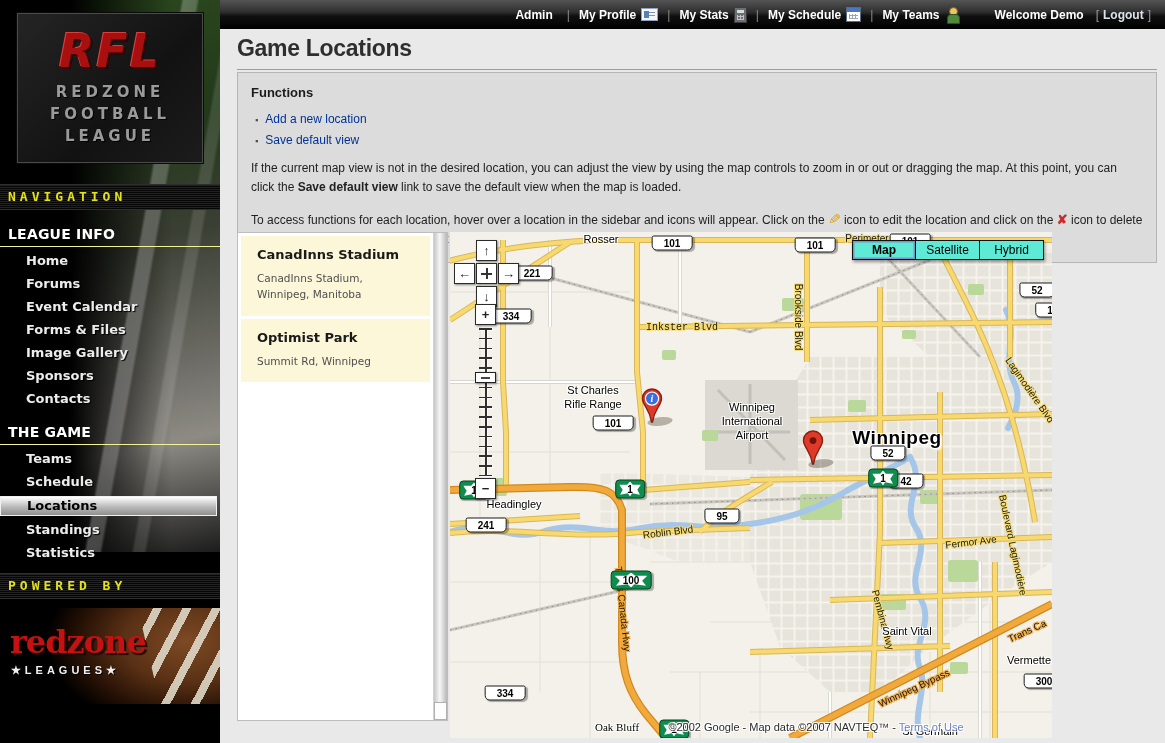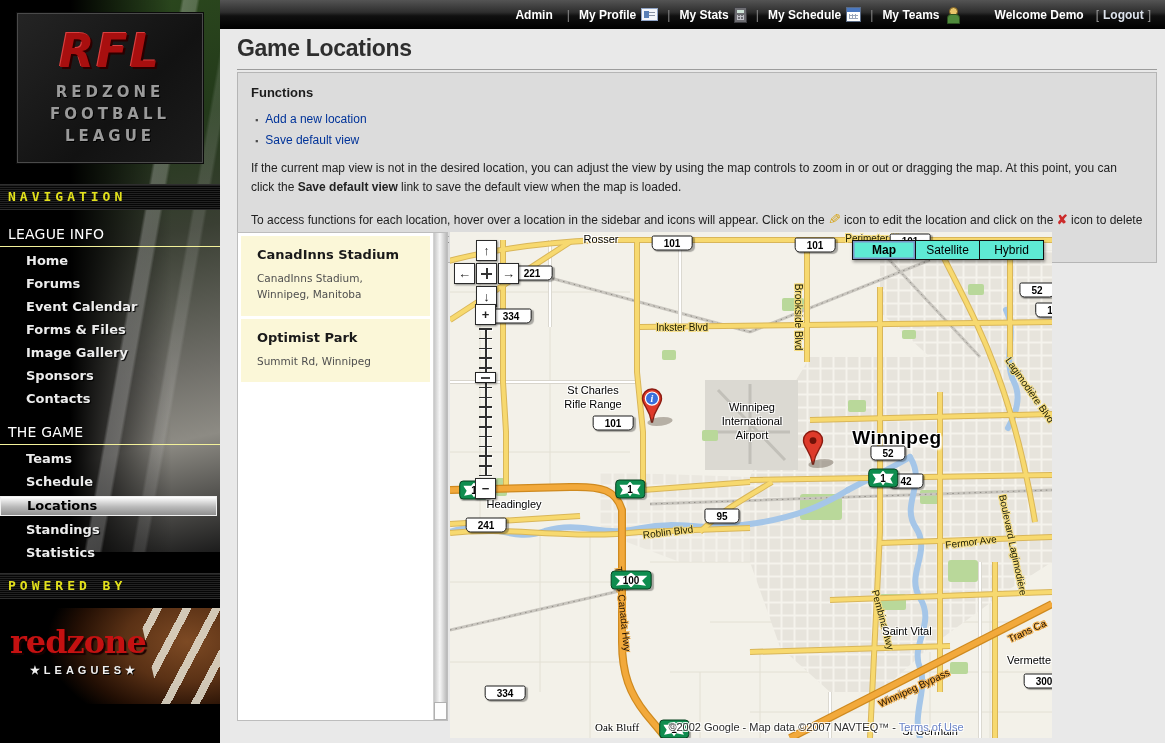--- a/index.html
+++ b/index.html
@@ -26,36 +26,36 @@
     text-shadow: 2px 2px 0 #2a0000, -1px -1px 0 #d84040; margin-bottom: 8px; }
   .logo-line { font-family: "DejaVu Sans", sans-serif; font-weight: bold; font-size: 15px;
     color: #9a9a9a; letter-spacing: 4px; line-height: 1.45; text-shadow: 1px 1px 0 #000; }
   .led-banner { position: relative; z-index: 2; margin-top: 21px; padding: 4px 8px 5px;
     background: repeating-linear-gradient(0deg, #060606 0 1px, #222 1px 2px);
     border-top: 1px solid #2e2e2e; border-bottom: 1px solid #2e2e2e;
     color: #e3e11c; font-family: "DejaVu Sans Mono", monospace; font-weight: bold;
     font-size: 13px; letter-spacing: 4px; }
   .side-menu { position: relative; z-index: 2; }
   .side-sec-title { margin-top: 14px; padding: 2px 8px 4px; color: #fff;
-    font-family: "DejaVu Sans", sans-serif; font-weight: normal; font-size: 14px;
+    font-family: "DejaVu Sans", sans-serif; font-weight: bold; font-size: 14px;
     border-bottom: 1px solid #f3f19a; letter-spacing: .2px; }
   .side-item { display: block; margin-top: 5px; padding: 1px 8px 2px 26px; color: #ececec;
     font-family: "DejaVu Sans", sans-serif; font-weight: bold; font-size: 13px;
     text-shadow: 1px 1px 1px #000; cursor: pointer; }
   .side-item.selected { background: linear-gradient(180deg, #ffffff, #b9b9b9 55%, #8f8f8f);
     border: 1px solid #f0f0f0; margin-right: 3px; color: #000; text-shadow: none; }
   .rz-block { position: relative; z-index: 2; margin-top: 9px; height: 96px;
     background: radial-gradient(140px 90px at 85% 35%, #7d4a24 0%, #5a3115 45%, #230f04 80%, #000 100%); overflow: hidden; }
   .rz-laces { position: absolute; right: -6px; top: -12px; width: 140px; height: 120px;
     background: repeating-linear-gradient(118deg, transparent 0 13px, #e7e2d2 13px 21px, transparent 21px 26px);
     opacity: .85; clip-path: polygon(35% 0, 100% 0, 100% 100%, 55% 100%); }
   .rz-name { position: absolute; left: 10px; top: 18px; font-family: "DejaVu Serif", serif;
     font-weight: bold; font-size: 32px; line-height: 1; color: #c41111; letter-spacing: -1px;
     text-shadow: 2px 2px 1px #1a0000; }
-  .rz-sub { position: absolute; left: 30px; top: 56px; color: #f0f0f0; font-weight: bold;
+  .rz-sub { position: absolute; left: 11px; top: 56px; color: #f0f0f0; font-weight: bold;
     font-size: 11px; letter-spacing: 4px; text-shadow: 1px 1px 0 #000; }
 
   
   .topbar { position: absolute; left: 220px; top: 0; width: 945px; height: 29px;
     background: linear-gradient(180deg, #545454 0%, #2e2e2e 42%, #101010 55%, #000 100%);
     display: flex; align-items: center; padding: 0 14px; color: #fff;
     font-weight: bold; font-size: 12px; }
   .tb-nav { margin-left: auto; display: flex; align-items: center; }
   .tb-item { display: flex; align-items: center; gap: 5px; color: #fff; margin: 0 9px; cursor: pointer; }
   .tb-sep { color: #8a8a8a; font-weight: normal; }
@@ -388,21 +388,21 @@
       </g>
       <g stroke="#f2a93b" stroke-width="5.5" fill="none" stroke-linejoin="round">
         <path d="M0 258 L 120 255 C 152 254 166 258 172 278 L 172 410 C 172 442 180 462 196 482 L 216 506"></path>
         <path d="M340 506 L 602 372"></path>
       </g>
     </svg>
 
     <div class="map-layer">
         <div class="mlb place" style="left: 151px; top: 7px;">Rosser</div>
         <div class="mlb road" style="left: 428px; top: 6px;">Perimeter Hwy</div>
-        <div class="mlb road" style="left: 232px; top: 95px;">Inkster Blvd</div>
+        <div class="mlb road" style="left: 232px; top: 95px; font-family: Liberation Mono, monospace;">Inkster Blvd</div>
         <div class="mlb road" style="left: 348px; top: 85px; transform: translate(-50%, -50%) rotate(90deg);">Brookside Blvd</div>
         <div class="mlb place-multi" style="left: 143px; top: 166px;">
           <div>St Charles</div>
           <div>Rifle Range</div>
         </div>
         <div class="mlb place-multi" style="left: 302px; top: 190px;">
           <div>Winnipeg</div>
           <div>International</div>
           <div>Airport</div>
         </div>

